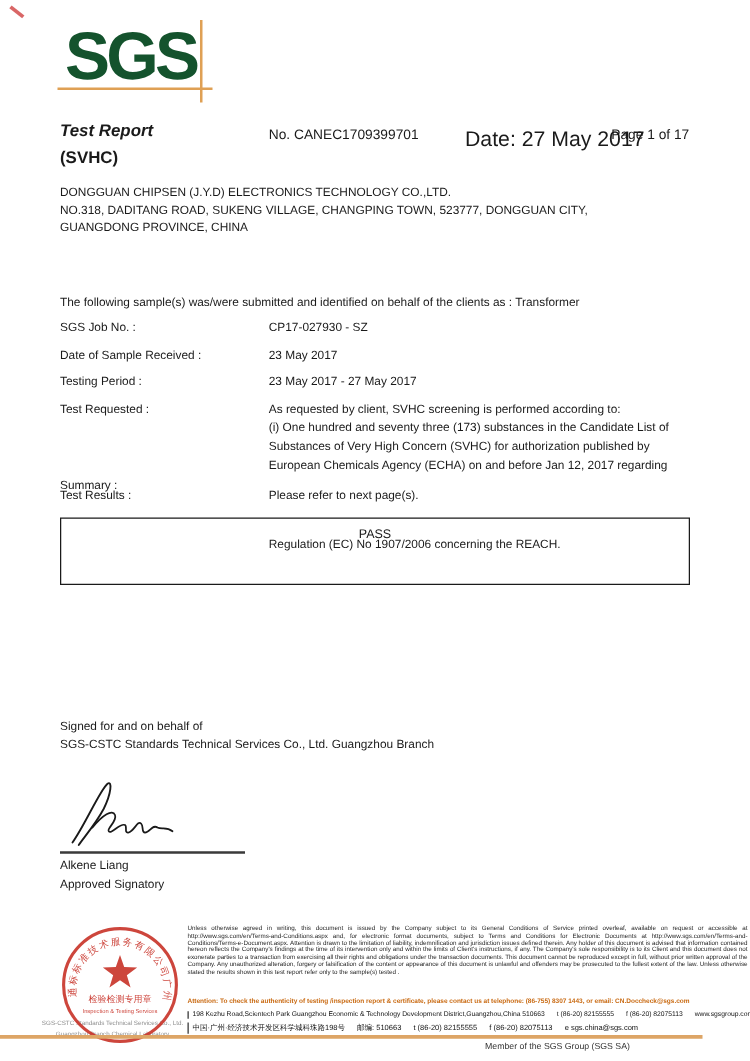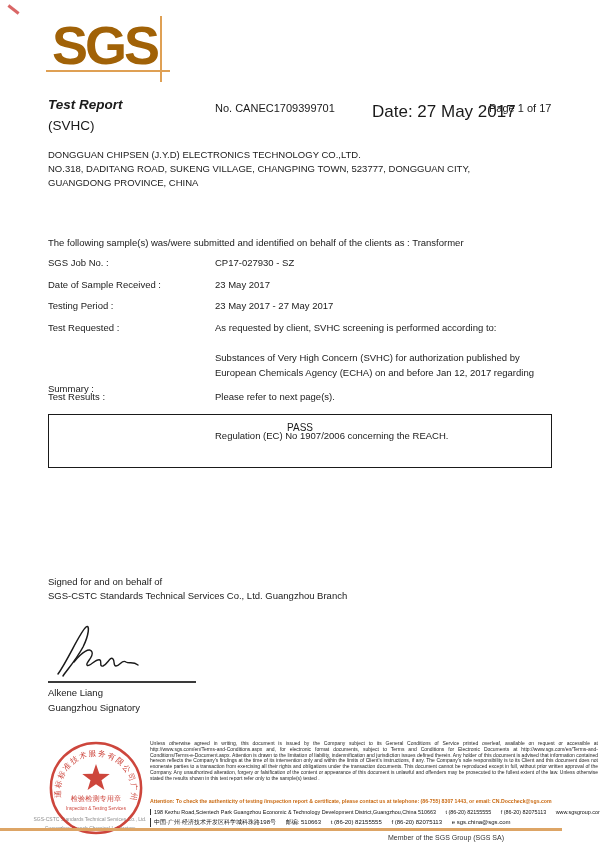--- a/index.html
+++ b/index.html
@@ -7,26 +7,26 @@
   .page {
     position:relative; width:600px; height:849px; background:#fff;
     font-family:"Liberation Sans", sans-serif; color:#1a1a1a; overflow:hidden;
   }
   .abs { position:absolute; }
 
   
   .corner-mark { left:7px; top:8px; width:13px; height:3px; background:#c33; transform:rotate(38deg); opacity:.75; }
 
   
-  .logo-text { left:52px; top:18px; font-size:54px; font-weight:bold; color:#a16207; letter-spacing:-3px; line-height:54px; }
+  .logo-text { left:52px; top:18px; font-size:54px; font-weight:bold; color:#14532d; letter-spacing:-3px; line-height:54px; }
   .logo-hline { left:46px; top:70px; width:124px; height:2px; background:#dfa054; }
   .logo-vline { left:160px; top:16px; width:2px; height:66px; background:#dfa054; }
 
   .title1 { left:48px; top:97px;  font-size:13.5px; font-weight:bold;font-style:italic; }
-  .title2 { left:48px; top:118px; font-size:13.5px; font-weight:normal; }
+  .title2 { left:48px; top:118px; font-size:13.5px; font-weight:bold; }
   .hdr-no   { left:215px; top:102px; font-size:11px; }
   .hdr-date { left:372px; top:102px; font-size:17px;text-align:right; }
   .hdr-page { left:489px; top:102px; font-size:11px; }
 
   .client { left:48px; top:148px; width:520px; font-size:9.5px; line-height:14px; }
 
   .intro { left:48px; top:237px; width:520px; font-size:9.5px; }
 
   .frow { left:48px; width:520px; font-size:9.5px; }
   .frow .lbl { position:absolute; left:0; top:0; width:166px; }
@@ -93,20 +93,21 @@
     <span class="val">23 May 2017</span>
   </div>
   <div class="abs frow r-per">
     <span class="lbl">Testing Period :</span>
     <span class="val">23 May 2017 - 27 May 2017</span>
   </div>
   <div class="abs frow r-req">
     <span class="lbl">Test Requested :</span>
     <span class="val">As requested by client, SVHC screening is performed according to:</span>
   </div>
+  <div class="abs req-extra q2">(i) One hundred and seventy three (173) substances in the Candidate List of</div>
   <div class="abs req-extra q3">Substances of Very High Concern (SVHC) for authorization published by</div>
   <div class="abs req-extra q4">European Chemicals Agency (ECHA) on and before Jan 12, 2017 regarding</div>
   <div class="abs req-extra q5">Regulation (EC) No 1907/2006 concerning the REACH.</div>
   <div class="abs frow r-res">
     <span class="lbl">Test Results :</span>
     <span class="val">Please refer to next page(s).</span>
   </div>
 
   <div class="abs summary-lbl">Summary :</div>
   <div class="abs summary-box">
@@ -114,21 +115,21 @@
   </div>
 
   <div class="abs sign1">Signed for and on behalf of</div>
   <div class="abs sign2">SGS-CSTC Standards Technical Services Co., Ltd. Guangzhou Branch</div>
   <svg class="abs sig-svg" width="130" height="58" viewBox="0 0 130 58">
     <path d="M6 52 C16 38 28 10 34 5 C38 2 37 13 31 25 C24 38 15 48 11 54" fill="none" stroke="#1a1a1a" stroke-width="1.5" stroke-linecap="round"></path>
     <path d="M22 40 C30 30 38 25 40 30 C42 35 33 41 35 43 C37 46 44 36 48 38 C50 39 47 45 51 44 C56 42 58 34 61 37 C63 39 61 44 64 44 C68 44 70 37 74 40 C77 42 81 39 86 43" fill="none" stroke="#1a1a1a" stroke-width="1.4" stroke-linecap="round"></path>
   </svg>
   <div class="abs sig-line"></div>
   <div class="abs sig-name">Alkene Liang</div>
-  <div class="abs sig-role">Guangzhou Signatory</div>
+  <div class="abs sig-role">Approved Signatory</div>
 
   <div class="abs stamp-company">
     <div>SGS-CSTC Standards Technical Services Co., Ltd.</div>
     <div>Guangzhou Branch Chemical Laboratory</div>
   </div>
   <svg class="abs stamp-svg" width="96" height="96" viewBox="0 0 100 100">
     <circle cx="50" cy="50" r="47" fill="none" stroke="#c83228" stroke-width="2.6"></circle>
     <polygon points="50,25 53.5,35.1 64.3,35.4 55.7,41.9 58.8,52.1 50,46 41.2,52.1 44.3,41.9 35.7,35.4 46.5,35.1" fill="#c83228"></polygon>
     <defs>
         <path id="ringPath" d="M 14 62 A 37 37 0 1 1 86 62" fill="none"></path>

